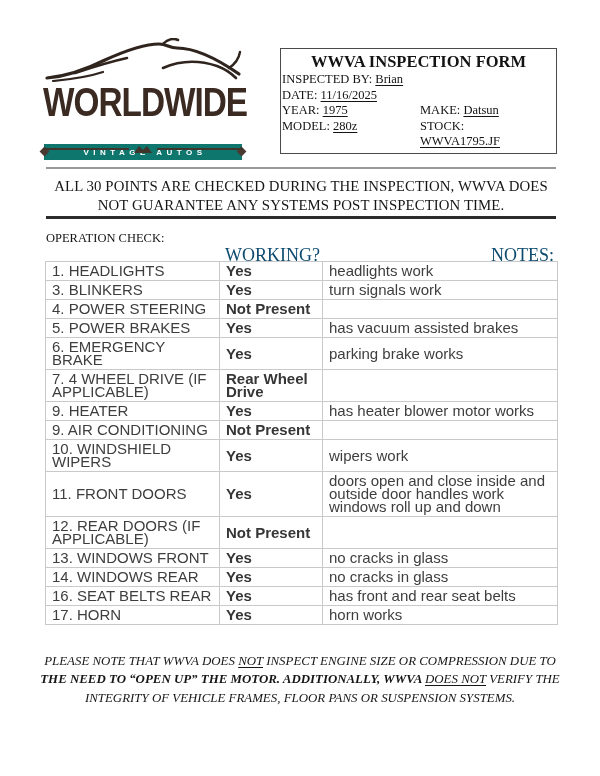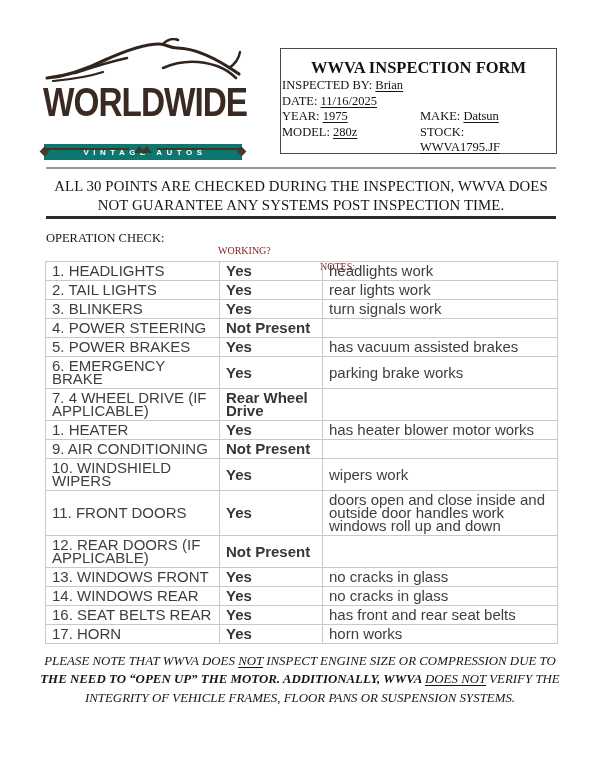--- a/index.html
+++ b/index.html
@@ -20,39 +20,39 @@
           background:#493930;transform:rotate(45deg);}
   .banner::before{left:-3px;}
   .banner::after{right:-3px;}
   .ornament{position:absolute;top:107px;left:2px;right:2px;display:flex;align-items:center;gap:5px;}
   .orn-line{flex:1;height:2px;background:#42332b;}
 
   
   .header-box{position:absolute;left:280px;top:48px;width:277px;height:106px;
               border:1.5px solid #4a4a4a;box-sizing:border-box;
               font-family:"Liberation Serif",serif;color:#131313;}
-  .hb-title{text-align:center;font-weight:bold;font-size:16.5px;margin-top:9px;}
+  .hb-title{text-align:center;font-weight:bold;font-size:16.5px;margin-top:3px;}
   .hb-row{position:relative;font-size:12.5px;line-height:15.5px;margin-left:1px;white-space:nowrap;}
   .hb-right{position:absolute;left:138px;top:0;}
   .uval{text-decoration:underline;text-underline-offset:2px;}
 
   
   .rule-gray{position:absolute;left:46px;top:167px;width:510px;height:2px;background:#999;}
   .headline{position:absolute;left:46px;top:177px;width:510px;text-align:center;
             font-family:"Liberation Serif",serif;font-size:14.8px;line-height:1.3;
             color:#161616;letter-spacing:0.1px;}
   .rule-dark{position:absolute;left:46px;top:216px;width:510px;height:2.5px;background:#2b2b2b;}
 
   
   .op-label{position:absolute;left:46px;top:231px;font-family:"Liberation Serif",serif;
             font-size:12.5px;color:#131313;}
   .col-head{position:absolute;top:245px;font-family:"Liberation Serif",serif;
-            font-size:10px;color:#7f1d1d;text-align:left;}
+            font-size:18px;color:#0c4a6e;text-align:right;}
   .ch-working{left:218px;width:102px;}
-  .ch-notes{left:320px;width:234px;margin-top:16px;}
+  .ch-notes{left:320px;width:234px;}
 
   .insp-table{position:absolute;left:45px;top:261px;width:510px;border-collapse:collapse;
               table-layout:fixed;font-size:15px;color:#3e3e3e;}
   .insp-table td{border:1px solid #c9c9c9;padding:2px 6px 3px 6px;line-height:13px;
                  height:13px;overflow:hidden;}
   .c-item{width:161px;}
   .c-working{width:90px;font-weight:bold;color:#363636;}
   .c-notes{width:222px;}
 
   
@@ -132,25 +132,20 @@
   <div class="col-head ch-notes">NOTES:</div>
 
   <table class="insp-table">
     <tbody>
       <tr>
         <td class="c-item">1. HEADLIGHTS</td>
         <td class="c-working">Yes</td>
         <td class="c-notes">headlights work</td>
       </tr>
       <tr>
-        <td class="c-item">2. TAIL LIGHTS</td>
-        <td class="c-working">Yes</td>
-        <td class="c-notes">rear lights work</td>
-      </tr>
-      <tr>
         <td class="c-item">3. BLINKERS</td>
         <td class="c-working">Yes</td>
         <td class="c-notes">turn signals work</td>
       </tr>
       <tr>
         <td class="c-item">4. POWER STEERING</td>
         <td class="c-working">Not Present</td>
         <td class="c-notes"></td>
       </tr>
       <tr>
@@ -162,21 +157,21 @@
         <td class="c-item">6. EMERGENCY BRAKE</td>
         <td class="c-working">Yes</td>
         <td class="c-notes">parking brake works</td>
       </tr>
       <tr>
         <td class="c-item">7. 4 WHEEL DRIVE (IF APPLICABLE)</td>
         <td class="c-working">Rear Wheel Drive</td>
         <td class="c-notes"></td>
       </tr>
       <tr>
-        <td class="c-item">1. HEATER</td>
+        <td class="c-item">9. HEATER</td>
         <td class="c-working">Yes</td>
         <td class="c-notes">has heater blower motor works</td>
       </tr>
       <tr>
         <td class="c-item">9. AIR CONDITIONING</td>
         <td class="c-working">Not Present</td>
         <td class="c-notes"></td>
       </tr>
       <tr>
         <td class="c-item">10. WINDSHIELD WIPERS</td>

